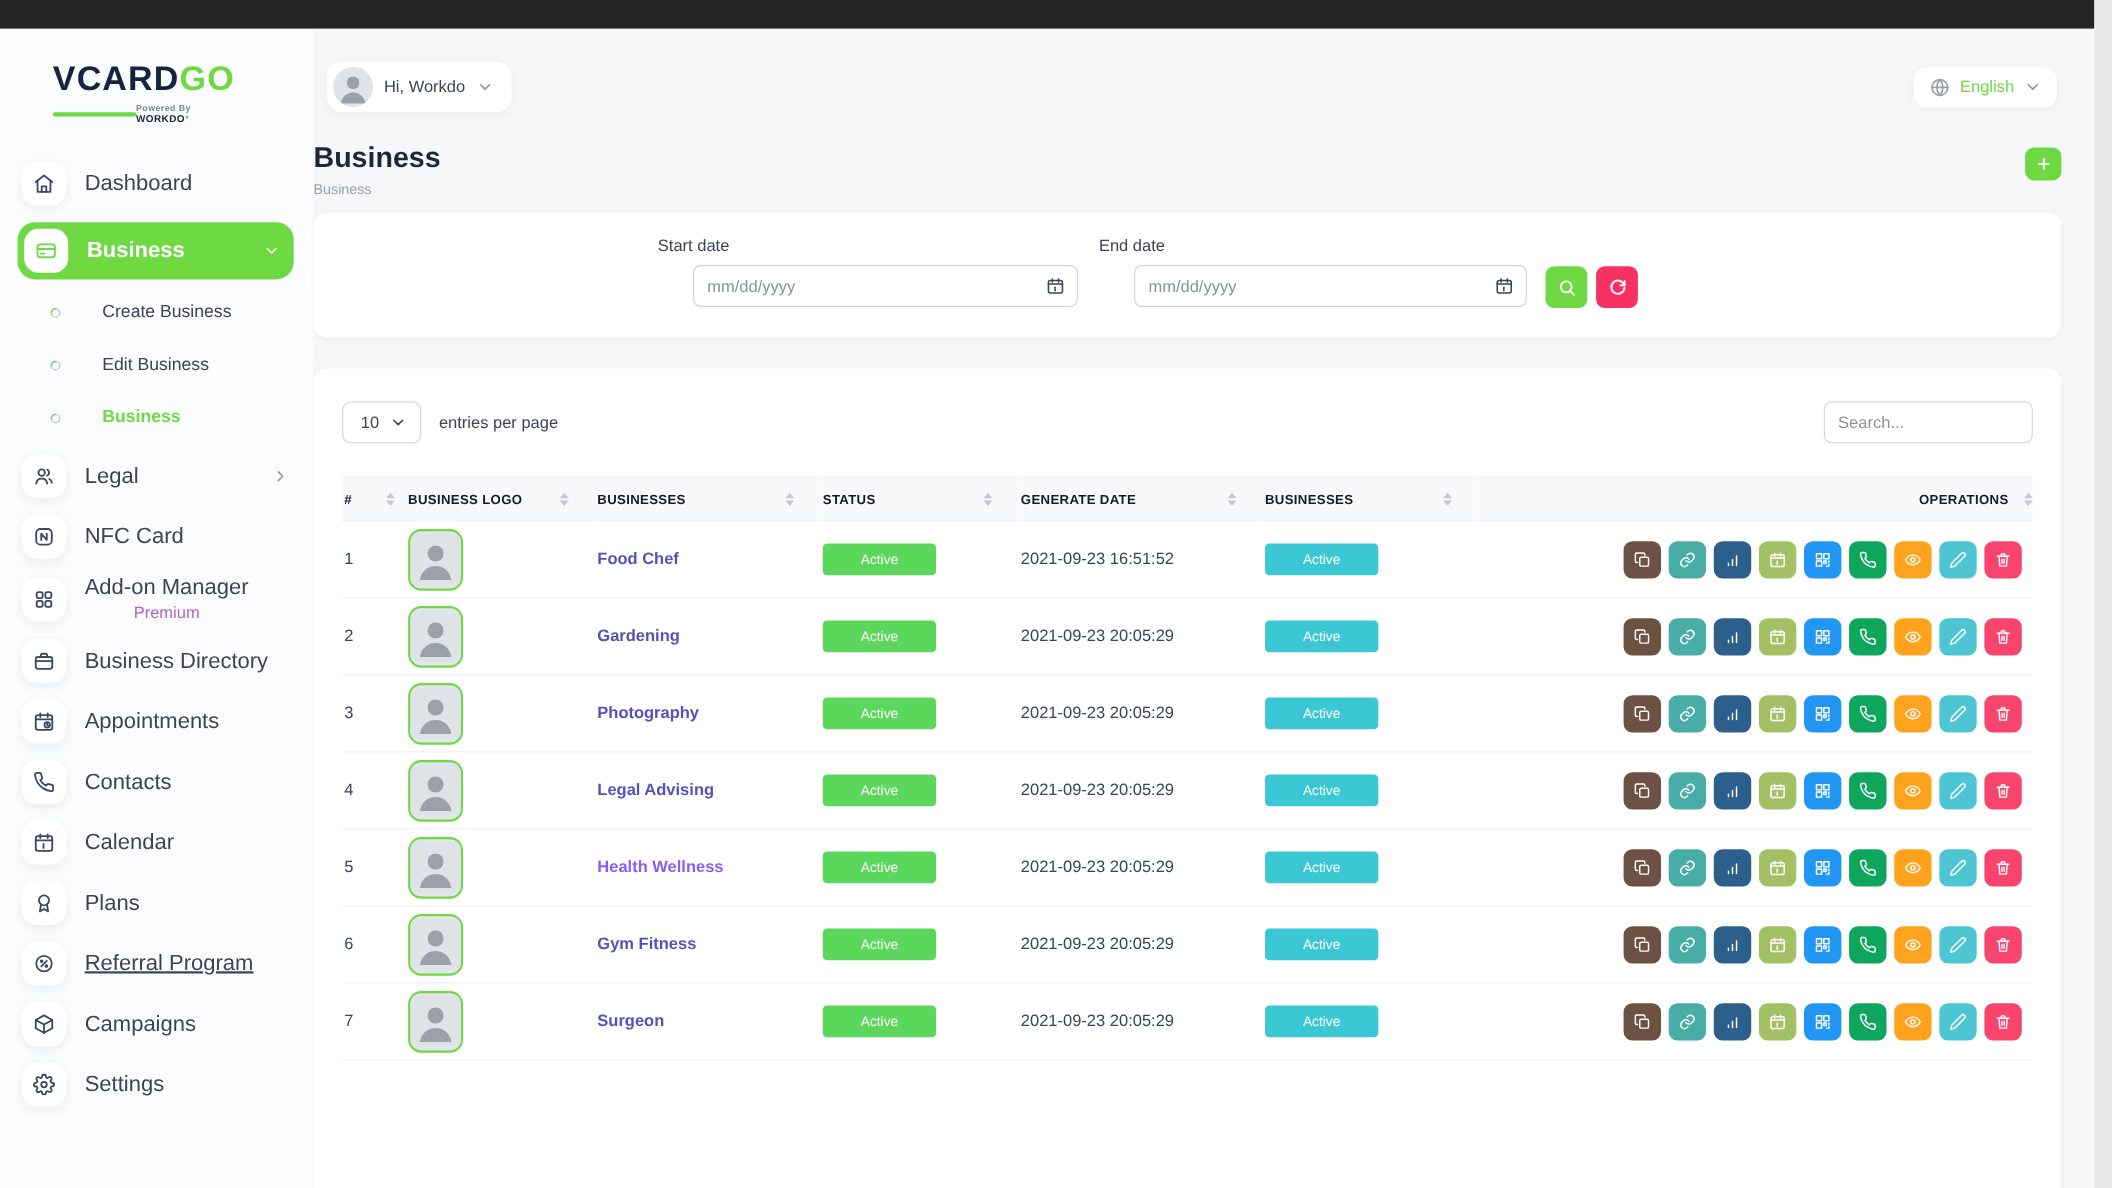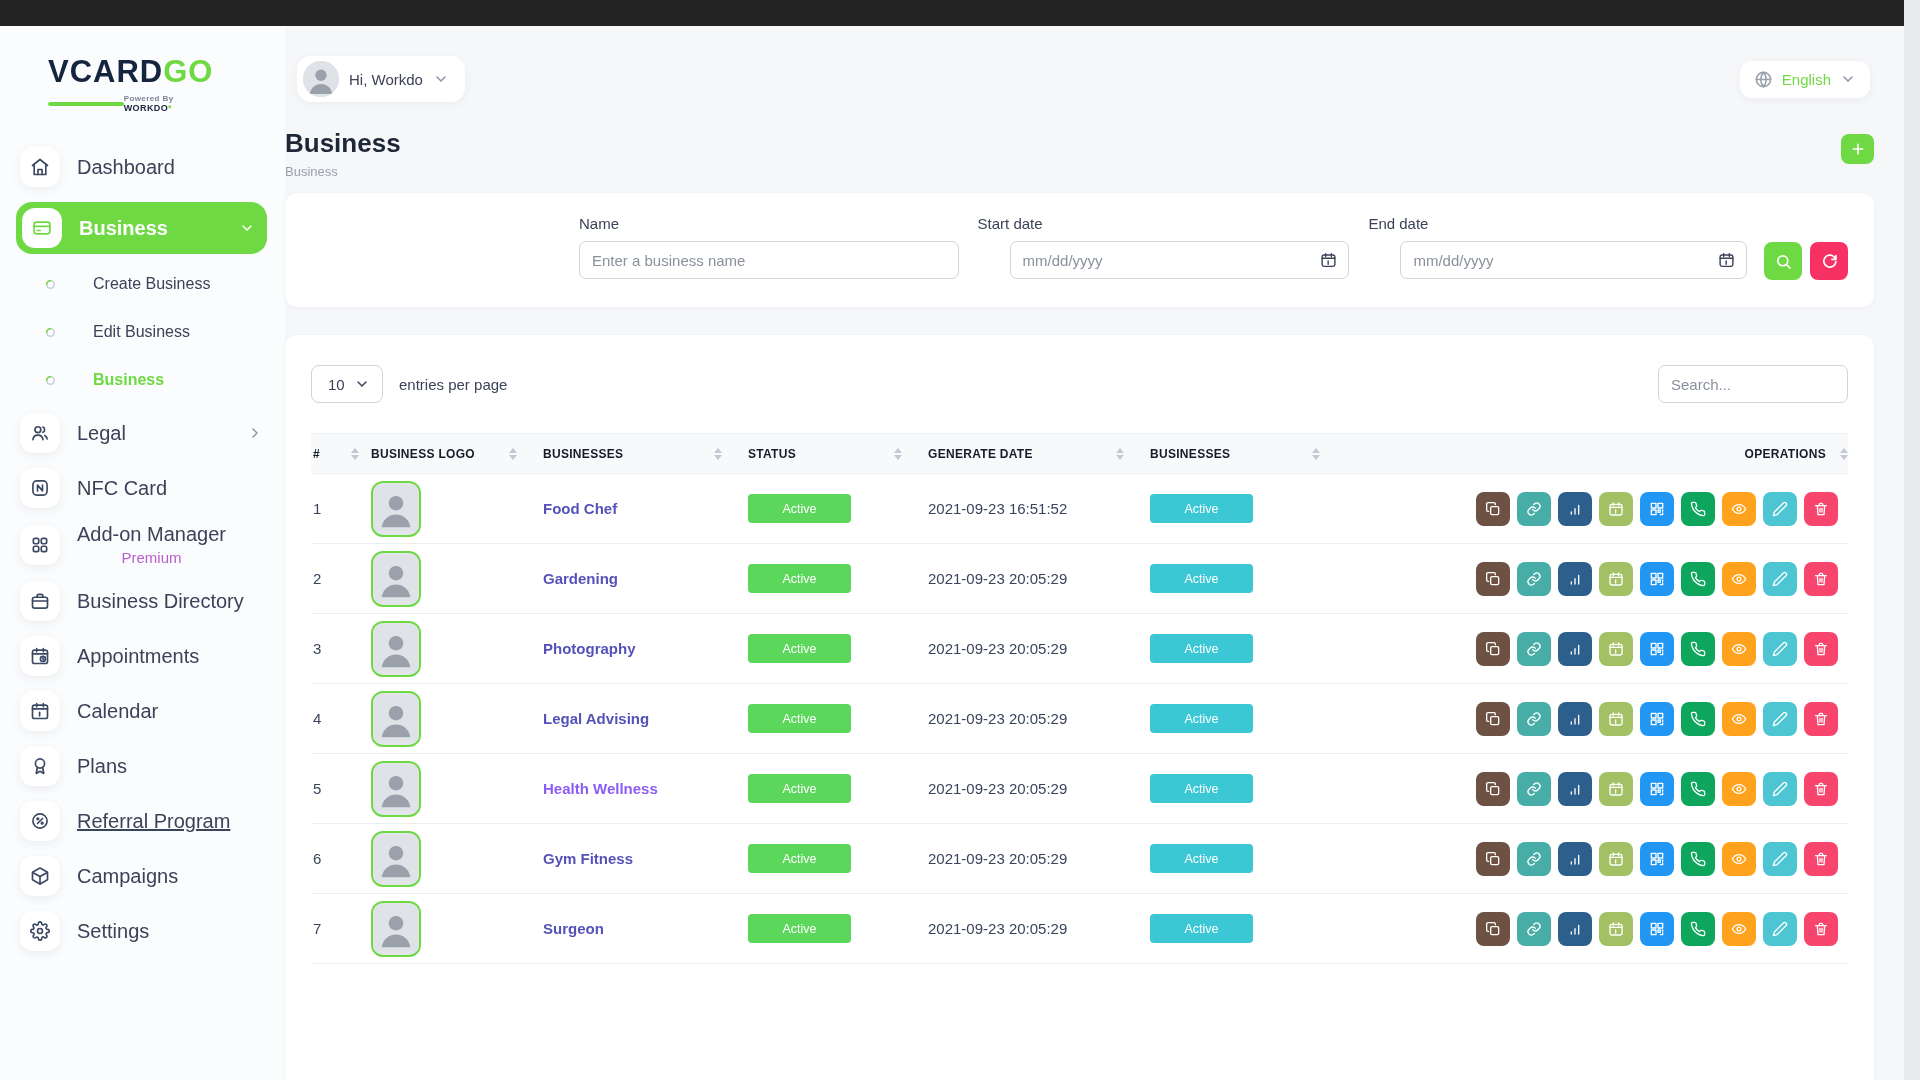--- a/index.html
+++ b/index.html
@@ -286,20 +286,30 @@
               <path d="M8 3v4M16 3v4M3 9.5h18"></path>
               <circle cx="15.5" cy="15.5" r="3"></circle>
               <path d="M15.5 14.2v1.4l1 .9"></path>
             </svg>
           </span>
     <span class="labels" style="display:flex;flex-direction:column;">
       <span class="nav-label">Appointments</span>
     </span>
   </div>
 
+  <div class="nav-item">
+    <span class="icon-box">
+            <svg width="20" height="20" viewBox="0 0 24 24" fill="none" stroke="currentColor" stroke-width="2" stroke-linecap="round" stroke-linejoin="round">
+              <path d="M22 16.92v3a2 2 0 0 1-2.18 2 19.79 19.79 0 0 1-8.63-3.07 19.5 19.5 0 0 1-6-6A19.79 19.79 0 0 1 2.12 4.18 2 2 0 0 1 4.11 2h3a2 2 0 0 1 2 1.72c.12.96.36 1.9.7 2.81a2 2 0 0 1-.45 2.11L8.09 9.91a16 16 0 0 0 6 6l1.27-1.27a2 2 0 0 1 2.11-.45c.91.34 1.85.58 2.81.7A2 2 0 0 1 22 16.92z"></path>
+            </svg>
+          </span>
+    <span class="labels" style="display:flex;flex-direction:column;">
+      <span class="nav-label">Contacts</span>
+    </span>
+  </div>
 
   <div class="nav-item">
     <span class="icon-box">
             <svg width="20" height="20" viewBox="0 0 24 24" fill="none" stroke="currentColor" stroke-width="2" stroke-linecap="round" stroke-linejoin="round">
               <rect x="3" y="5" width="18" height="16" rx="2.5"></rect>
               <path d="M8 3v4M16 3v4M3 9.5h18"></path>
               <path d="M11.5 13.5v4.5"></path>
             </svg>
           </span>
     <span class="labels" style="display:flex;flex-direction:column;">
@@ -403,24 +413,20 @@
           <span class="ic-plus">
             <svg width="16" height="16" viewBox="0 0 24 24" fill="none" stroke="currentColor" stroke-width="2.5" stroke-linecap="round" stroke-linejoin="round">
               <path d="M12 5v14M5 12h14"></path>
             </svg>
           </span>
         </button>
     </div>
 
     <div class="card filter-card">
       <div class="filter-spacer"></div>
-      <div class="field-group w-name">
-        <label class="field-label">Name</label>
-        <input class="field-input" type="text" placeholder="Enter a business name" style="">
-      </div>
       <div class="field-group w-start">
         <label class="field-label">Start date</label>
         <div class="date-wrap">
           <input class="field-input" type="text" placeholder="mm/dd/yyyy" style="">
           <span class="date-icon">
               <svg width="17" height="17" viewBox="0 0 24 24" fill="none" stroke="currentColor" stroke-width="2" stroke-linecap="round" stroke-linejoin="round">
                 <rect x="3" y="5" width="18" height="16" rx="2.5"></rect>
                 <path d="M8 3v4M16 3v4M3 9.5h18"></path>
                 <path d="M11.5 13.5v4.5"></path>
               </svg>

